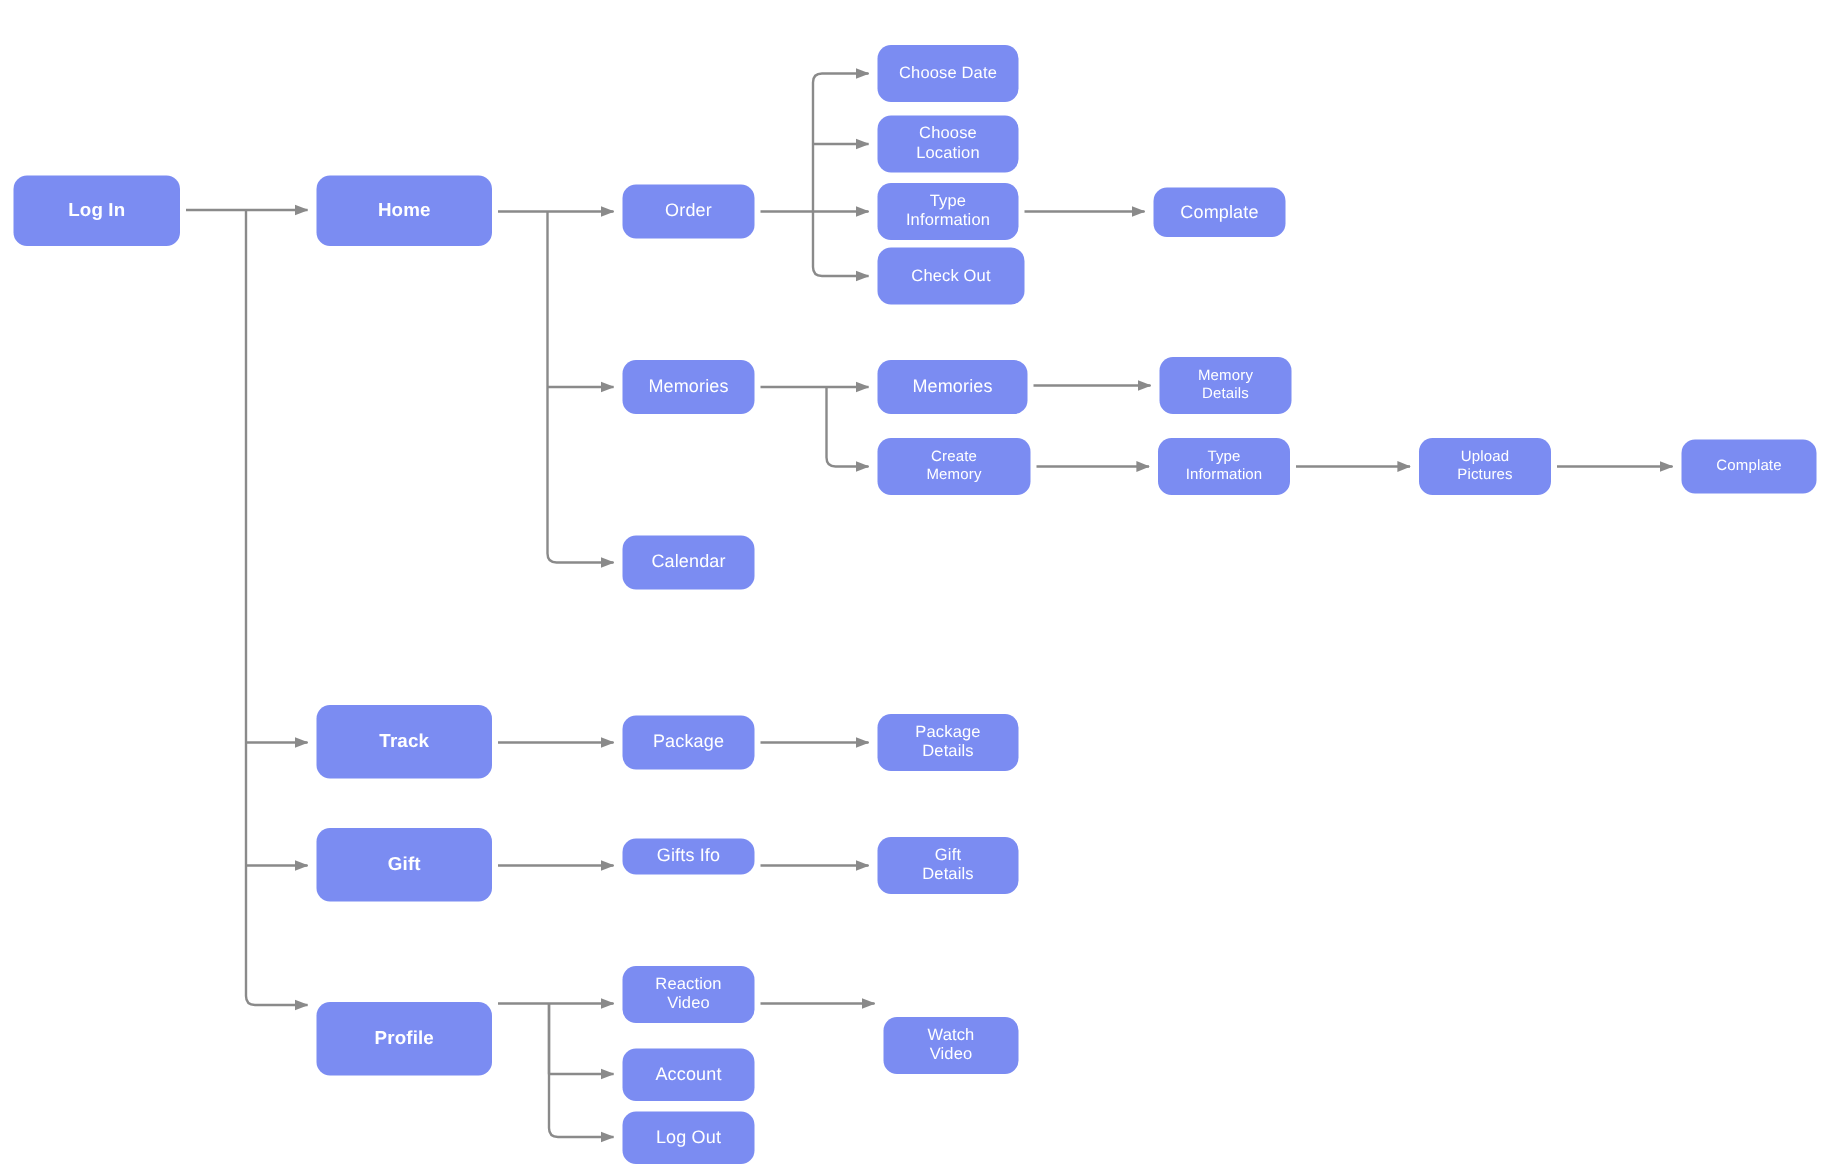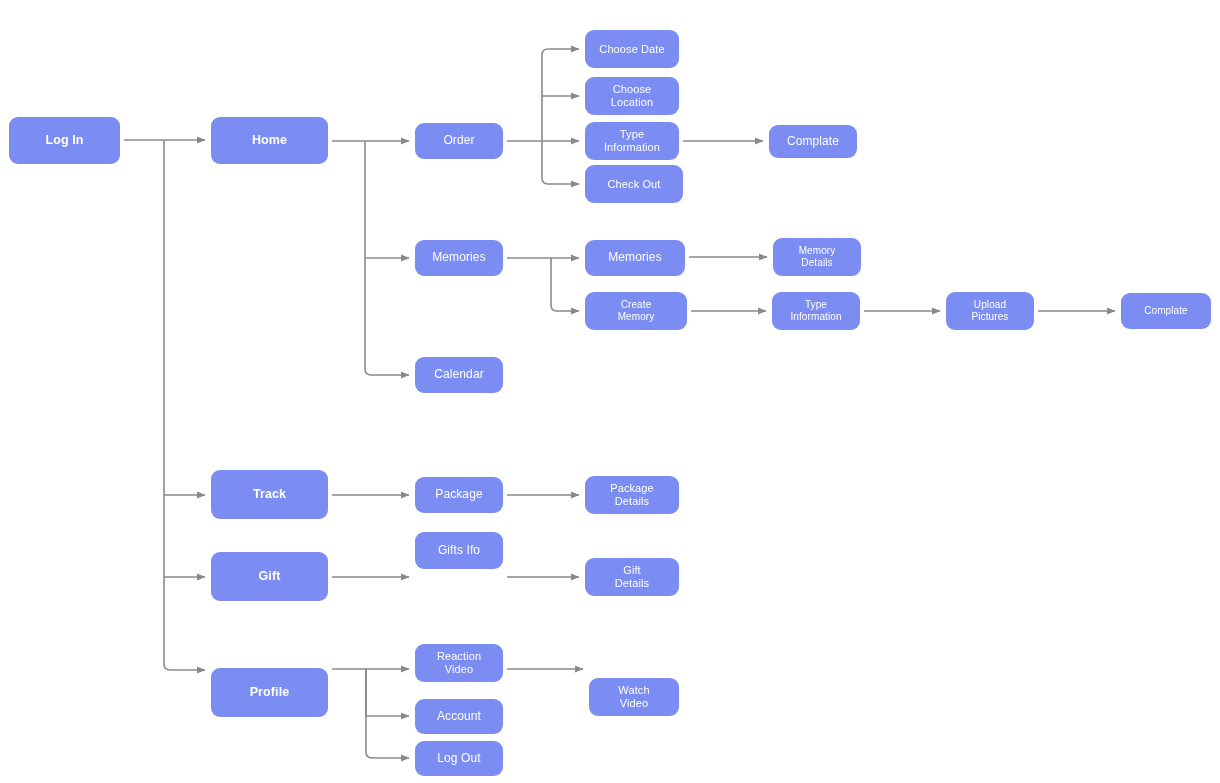--- a/index.html
+++ b/index.html
@@ -185,21 +185,21 @@
 
   <div class="node lvl3" style="left:585px;top:476px;width:94px;height:38px;">
     <span class="label">Package
 Details</span>
   </div>
 
   <div class="node lvl1" style="left:211px;top:552px;width:117px;height:49px;">
     <span class="label">Gift</span>
   </div>
 
-  <div class="node lvl2" style="left:415px;top:532px;width:88px;height:37px;">
+  <div class="node lvl2" style="left:415px;top:559px;width:88px;height:24px;">
     <span class="label">Gifts Ifo</span>
   </div>
 
   <div class="node lvl3" style="left:585px;top:558px;width:94px;height:38px;">
     <span class="label">Gift
 Details</span>
   </div>
 
   <div class="node lvl1" style="left:211px;top:668px;width:117px;height:49px;">
     <span class="label">Profile</span>

